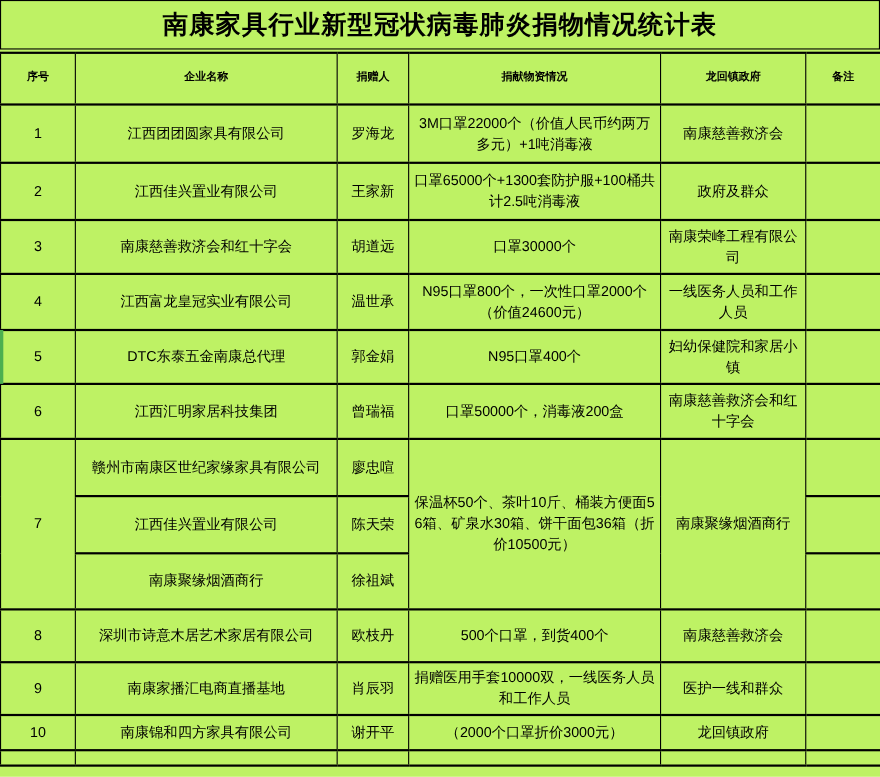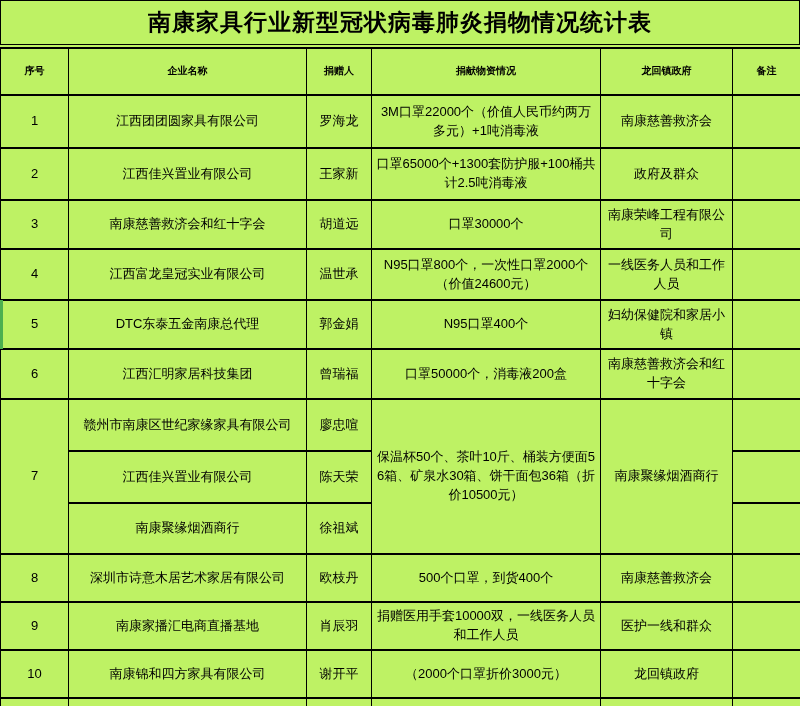--- a/index.html
+++ b/index.html
@@ -176,21 +176,21 @@
 
       <tr style="height:48px">
         <td>9</td>
         <td>南康家播汇电商直播基地</td>
         <td>肖辰羽</td>
         <td>捐赠医用手套10000双，一线医务人员和工作人员</td>
         <td>医护一线和群众</td>
         <td></td>
       </tr>
 
-      <tr style="height:48px">
+      <tr style="height:32px">
         <td>10</td>
         <td>南康锦和四方家具有限公司</td>
         <td>谢开平</td>
         <td>（2000个口罩折价3000元）</td>
         <td>龙回镇政府</td>
         <td></td>
       </tr>
 
       <tr style="height:14px">
         <td></td>

